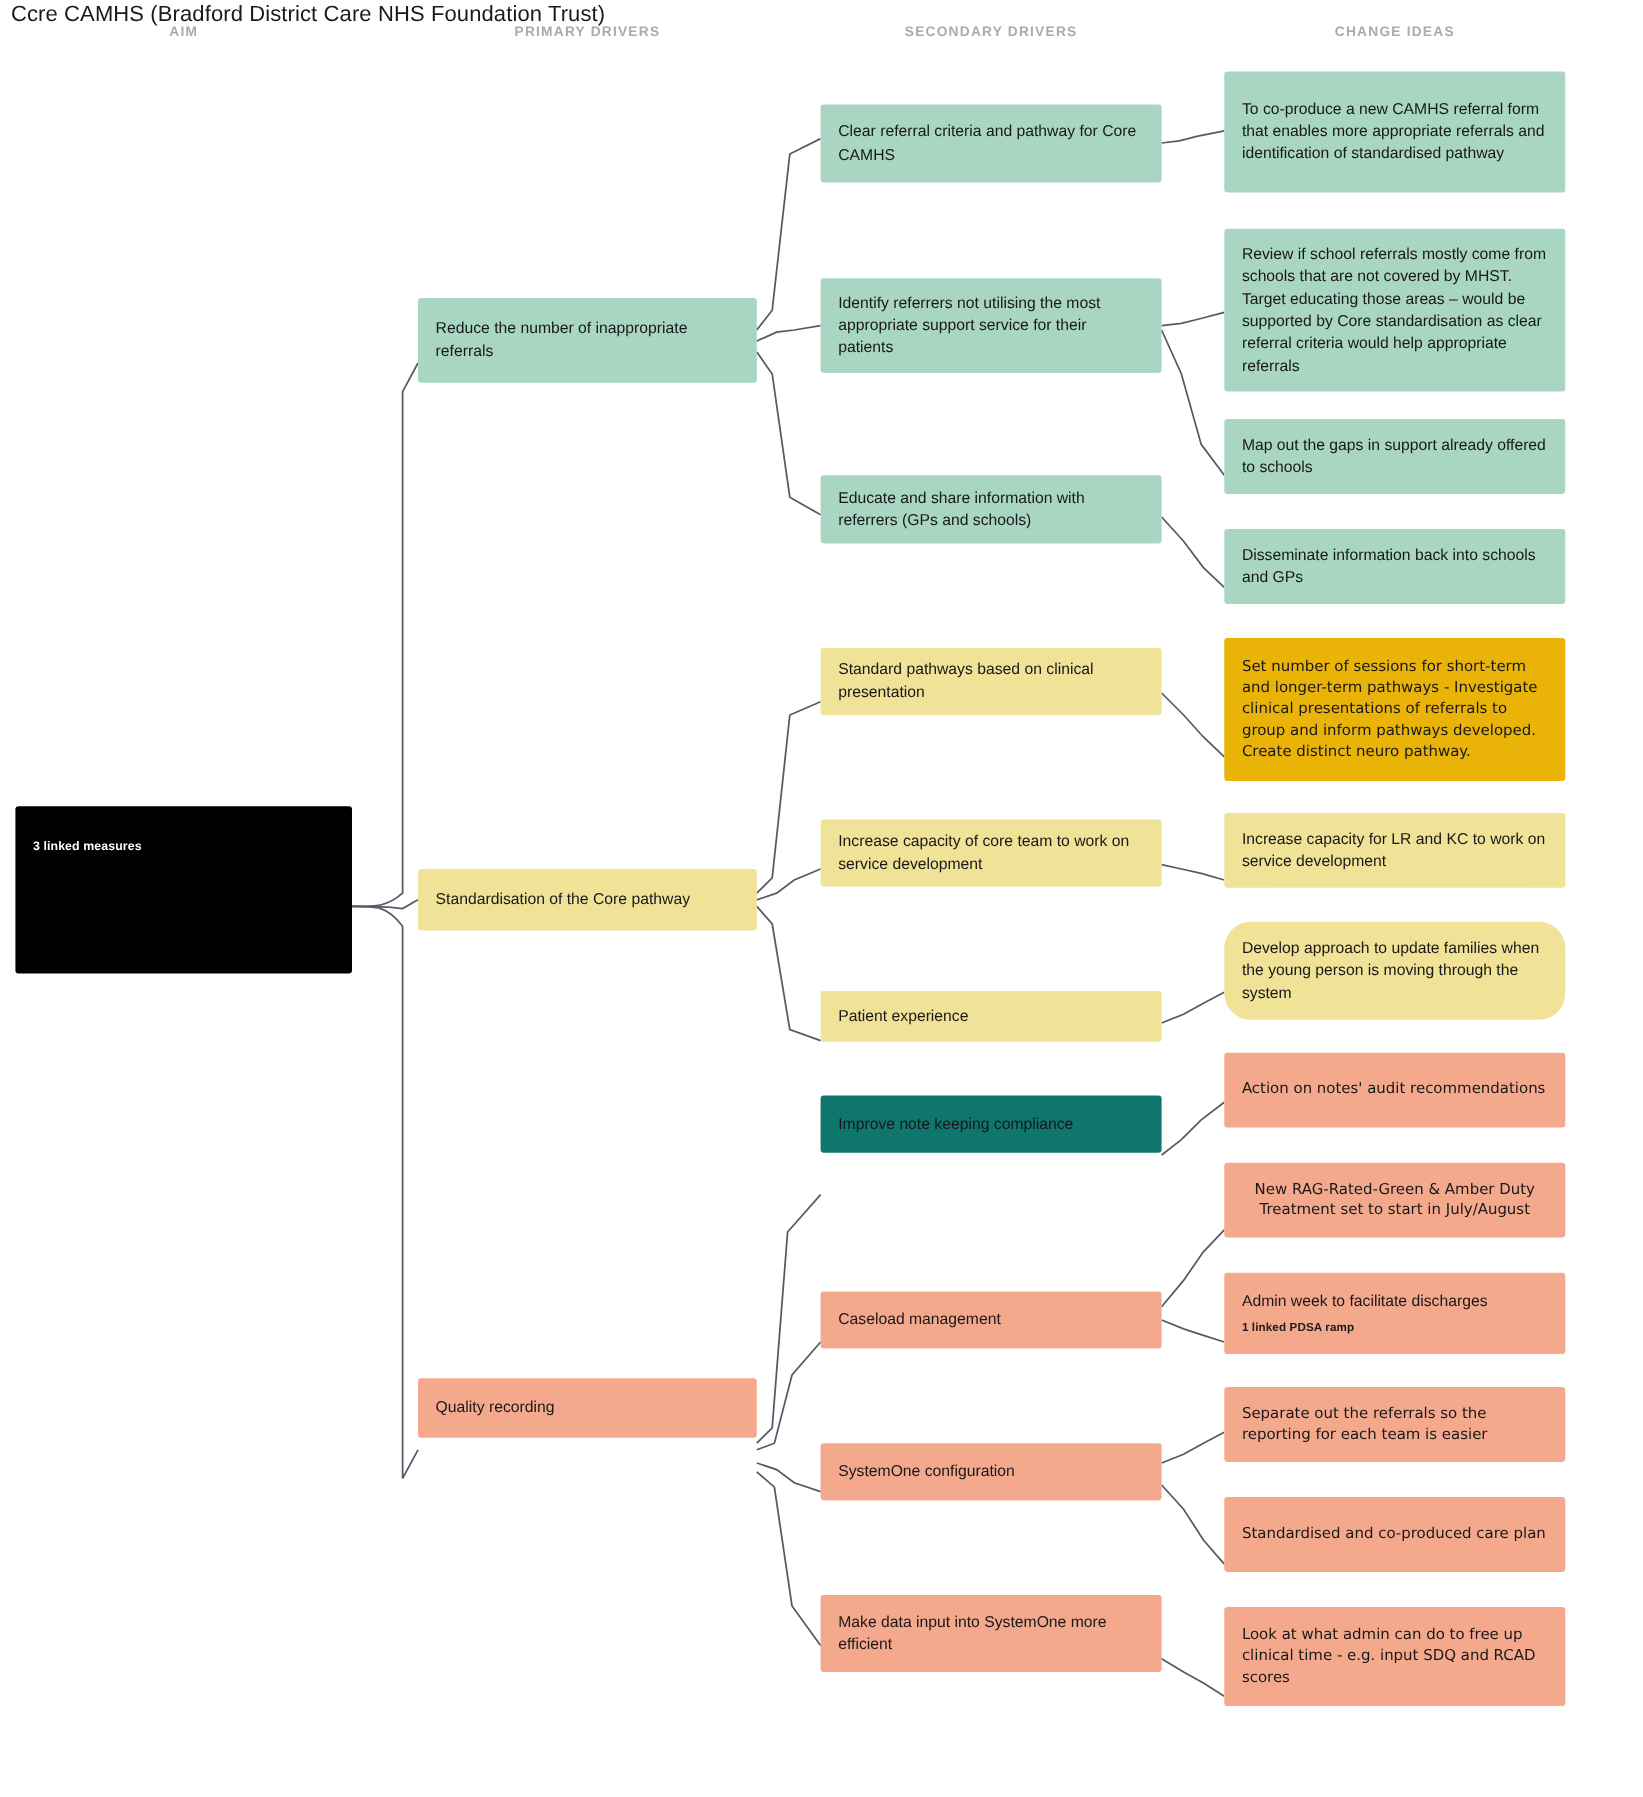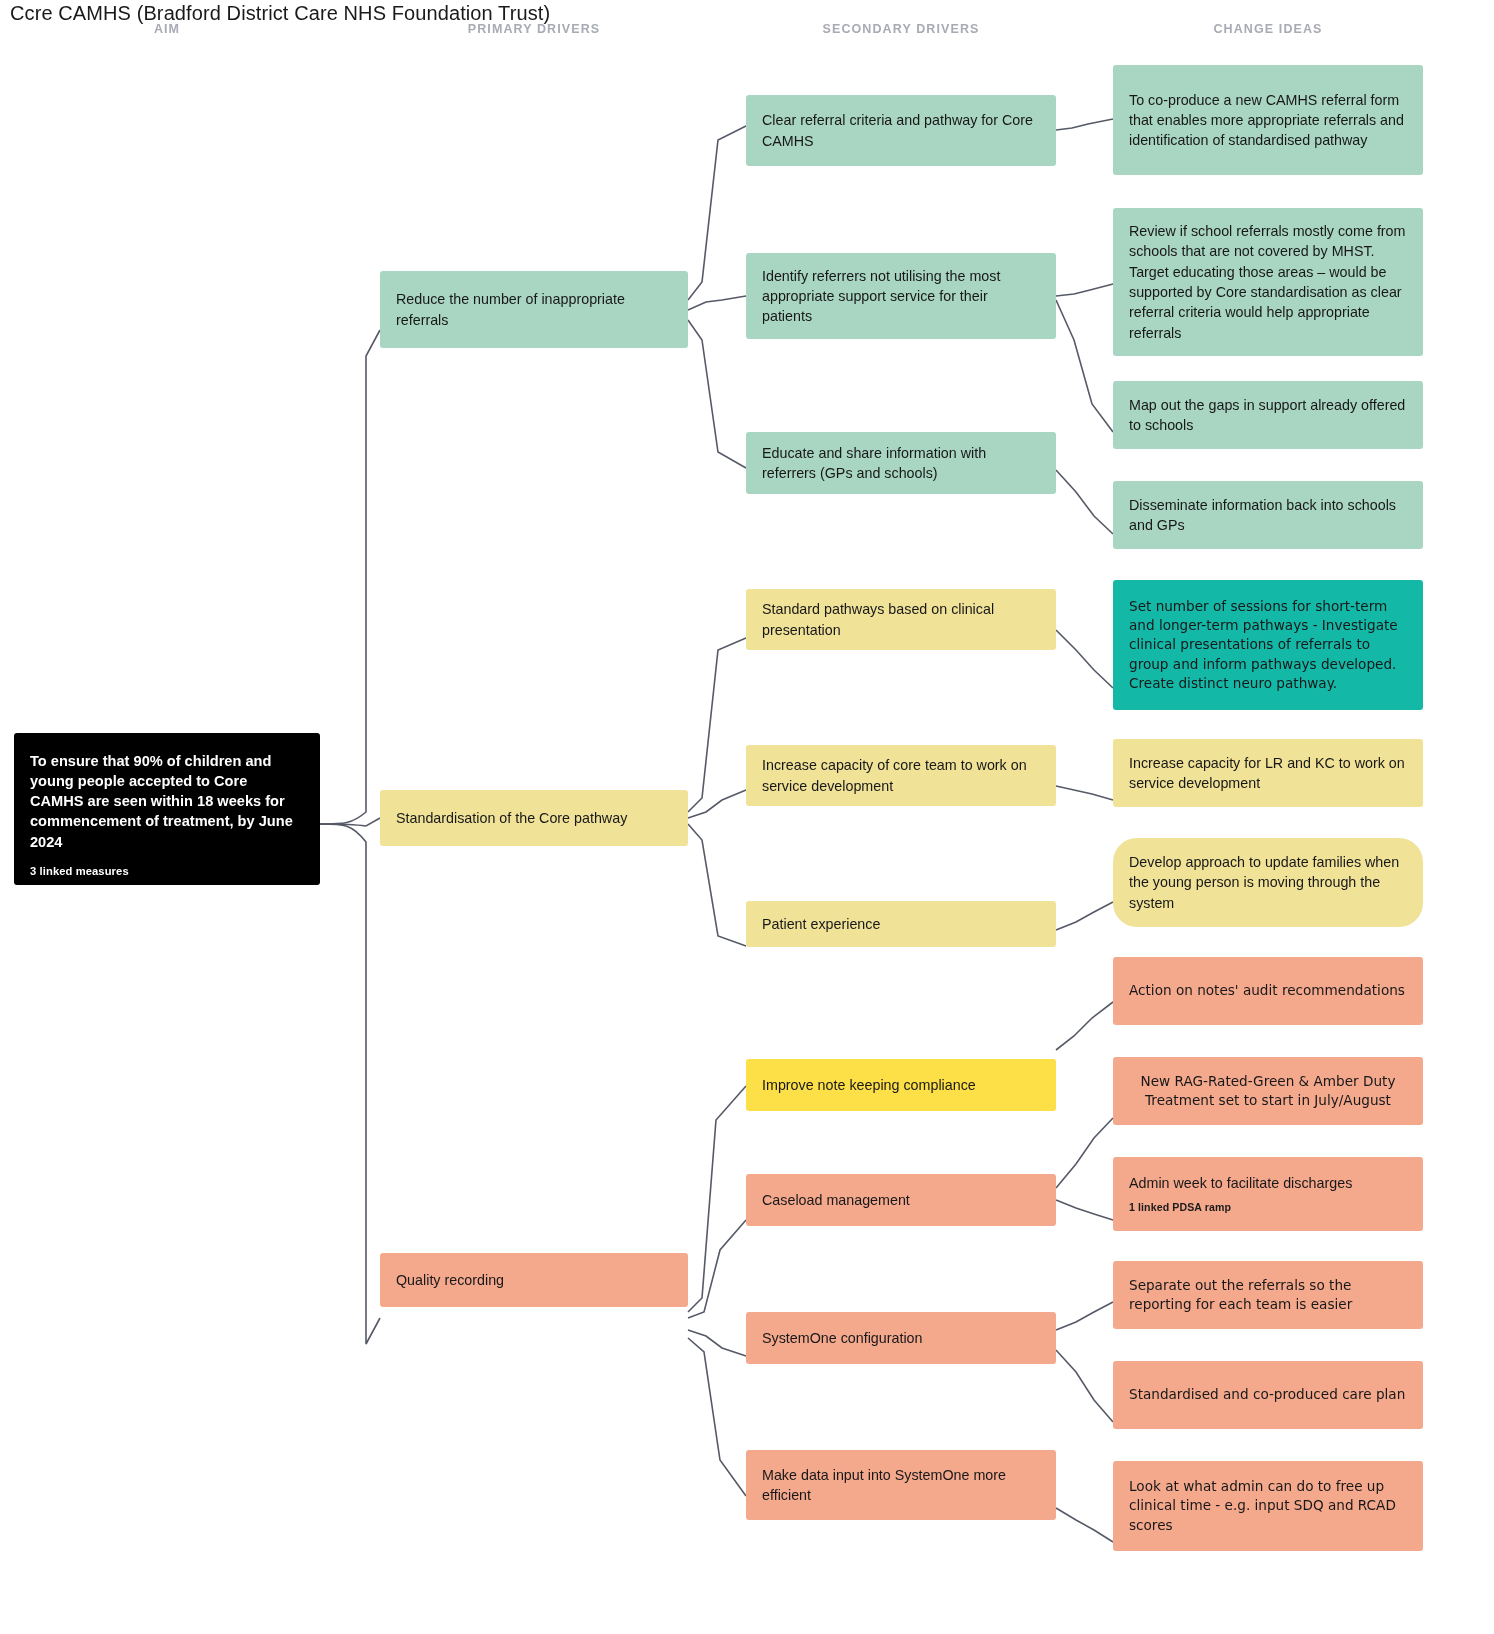--- a/index.html
+++ b/index.html
@@ -116,21 +116,20 @@
 
   <div id="col-heads">
       <div class="col-head" style="left: 167px;">AIM</div>
       <div class="col-head" style="left: 534px;">PRIMARY DRIVERS</div>
       <div class="col-head" style="left: 901px;">SECONDARY DRIVERS</div>
       <div class="col-head" style="left: 1268px;">CHANGE IDEAS</div>
     </div>
 
   <div id="nodes">
       <div class="node aim" style="left: 14px; top: 733px; width: 306px; height: 152px;">
-        <span class="txt">To ensure that 90% of children and young people accepted to Core CAMHS are seen within 18 weeks for commencement of treatment, by June 2024</span>
         <span class="sub">3 linked measures</span>
       </div>
       <div class="node" style="left: 380px; top: 271px; width: 308px; height: 77px; background: rgb(169, 214, 194);">
         <span class="txt">Reduce the number of inappropriate referrals</span>
       </div>
       <div class="node" style="left: 380px; top: 790px; width: 308px; height: 56px; background: rgb(240, 226, 150);">
         <span class="txt">Standardisation of the Core pathway</span>
       </div>
       <div class="node" style="left: 380px; top: 1253px; width: 308px; height: 54px; background: rgb(245, 169, 140);">
         <span class="txt">Quality recording</span>
@@ -146,21 +145,21 @@
       </div>
       <div class="node" style="left: 746px; top: 589px; width: 310px; height: 61px; background: rgb(240, 226, 150);">
         <span class="txt">Standard pathways based on clinical presentation</span>
       </div>
       <div class="node" style="left: 746px; top: 745px; width: 310px; height: 61px; background: rgb(240, 226, 150);">
         <span class="txt">Increase capacity of core team to work on service development</span>
       </div>
       <div class="node" style="left: 746px; top: 901px; width: 310px; height: 46px; background: rgb(240, 226, 150);">
         <span class="txt">Patient experience</span>
       </div>
-      <div class="node" style="left: 746px; top: 1059px; width: 310px; height: 52px; background: #fde047;">
+      <div class="node" style="left: 746px; top: 996px; width: 310px; height: 52px; background: #0f766e;">
         <span class="txt">Improve note keeping compliance</span>
       </div>
       <div class="node" style="left: 746px; top: 1174px; width: 310px; height: 52px; background: rgb(245, 169, 140);">
         <span class="txt">Caseload management</span>
       </div>
       <div class="node" style="left: 746px; top: 1312px; width: 310px; height: 52px; background: rgb(245, 169, 140);">
         <span class="txt">SystemOne configuration</span>
       </div>
       <div class="node" style="left: 746px; top: 1450px; width: 310px; height: 70px; background: rgb(245, 169, 140);">
         <span class="txt">Make data input into SystemOne more efficient</span>
@@ -170,21 +169,21 @@
       </div>
       <div class="node" style="left: 1113px; top: 208px; width: 310px; height: 148px; background: rgb(169, 214, 194);">
         <span class="txt">Review if school referrals mostly come from schools that are not covered by MHST. Target educating those areas – would be supported by Core standardisation as clear referral criteria would help appropriate referrals</span>
       </div>
       <div class="node" style="left: 1113px; top: 381px; width: 310px; height: 68px; background: rgb(169, 214, 194);">
         <span class="txt">Map out the gaps in support already offered to schools</span>
       </div>
       <div class="node" style="left: 1113px; top: 481px; width: 310px; height: 68px; background: rgb(169, 214, 194);">
         <span class="txt">Disseminate information back into schools and GPs</span>
       </div>
-      <div class="node alt" style="left: 1113px; top: 580px; width: 310px; height: 130px; background: #14b8a6;">
+      <div class="node alt" style="left: 1113px; top: 580px; width: 310px; height: 130px; background: #eab308;">
         <span class="txt">Set number of sessions for short-term and longer-term pathways - Investigate clinical presentations of referrals to group and inform pathways developed. Create distinct neuro pathway.</span>
       </div>
       <div class="node" style="left: 1113px; top: 739px; width: 310px; height: 68px; background: rgb(240, 226, 150);">
         <span class="txt">Increase capacity for LR and KC to work on service development</span>
       </div>
       <div class="node" style="left: 1113px; top: 838px; width: 310px; height: 89px; background: rgb(240, 226, 150); border-radius: 24px;">
         <span class="txt">Develop approach to update families when the young person is moving through the system</span>
       </div>
       <div class="node alt" style="left: 1113px; top: 957px; width: 310px; height: 68px; background: rgb(245, 169, 140);">
         <span class="txt">Action on notes' audit recommendations</span>

